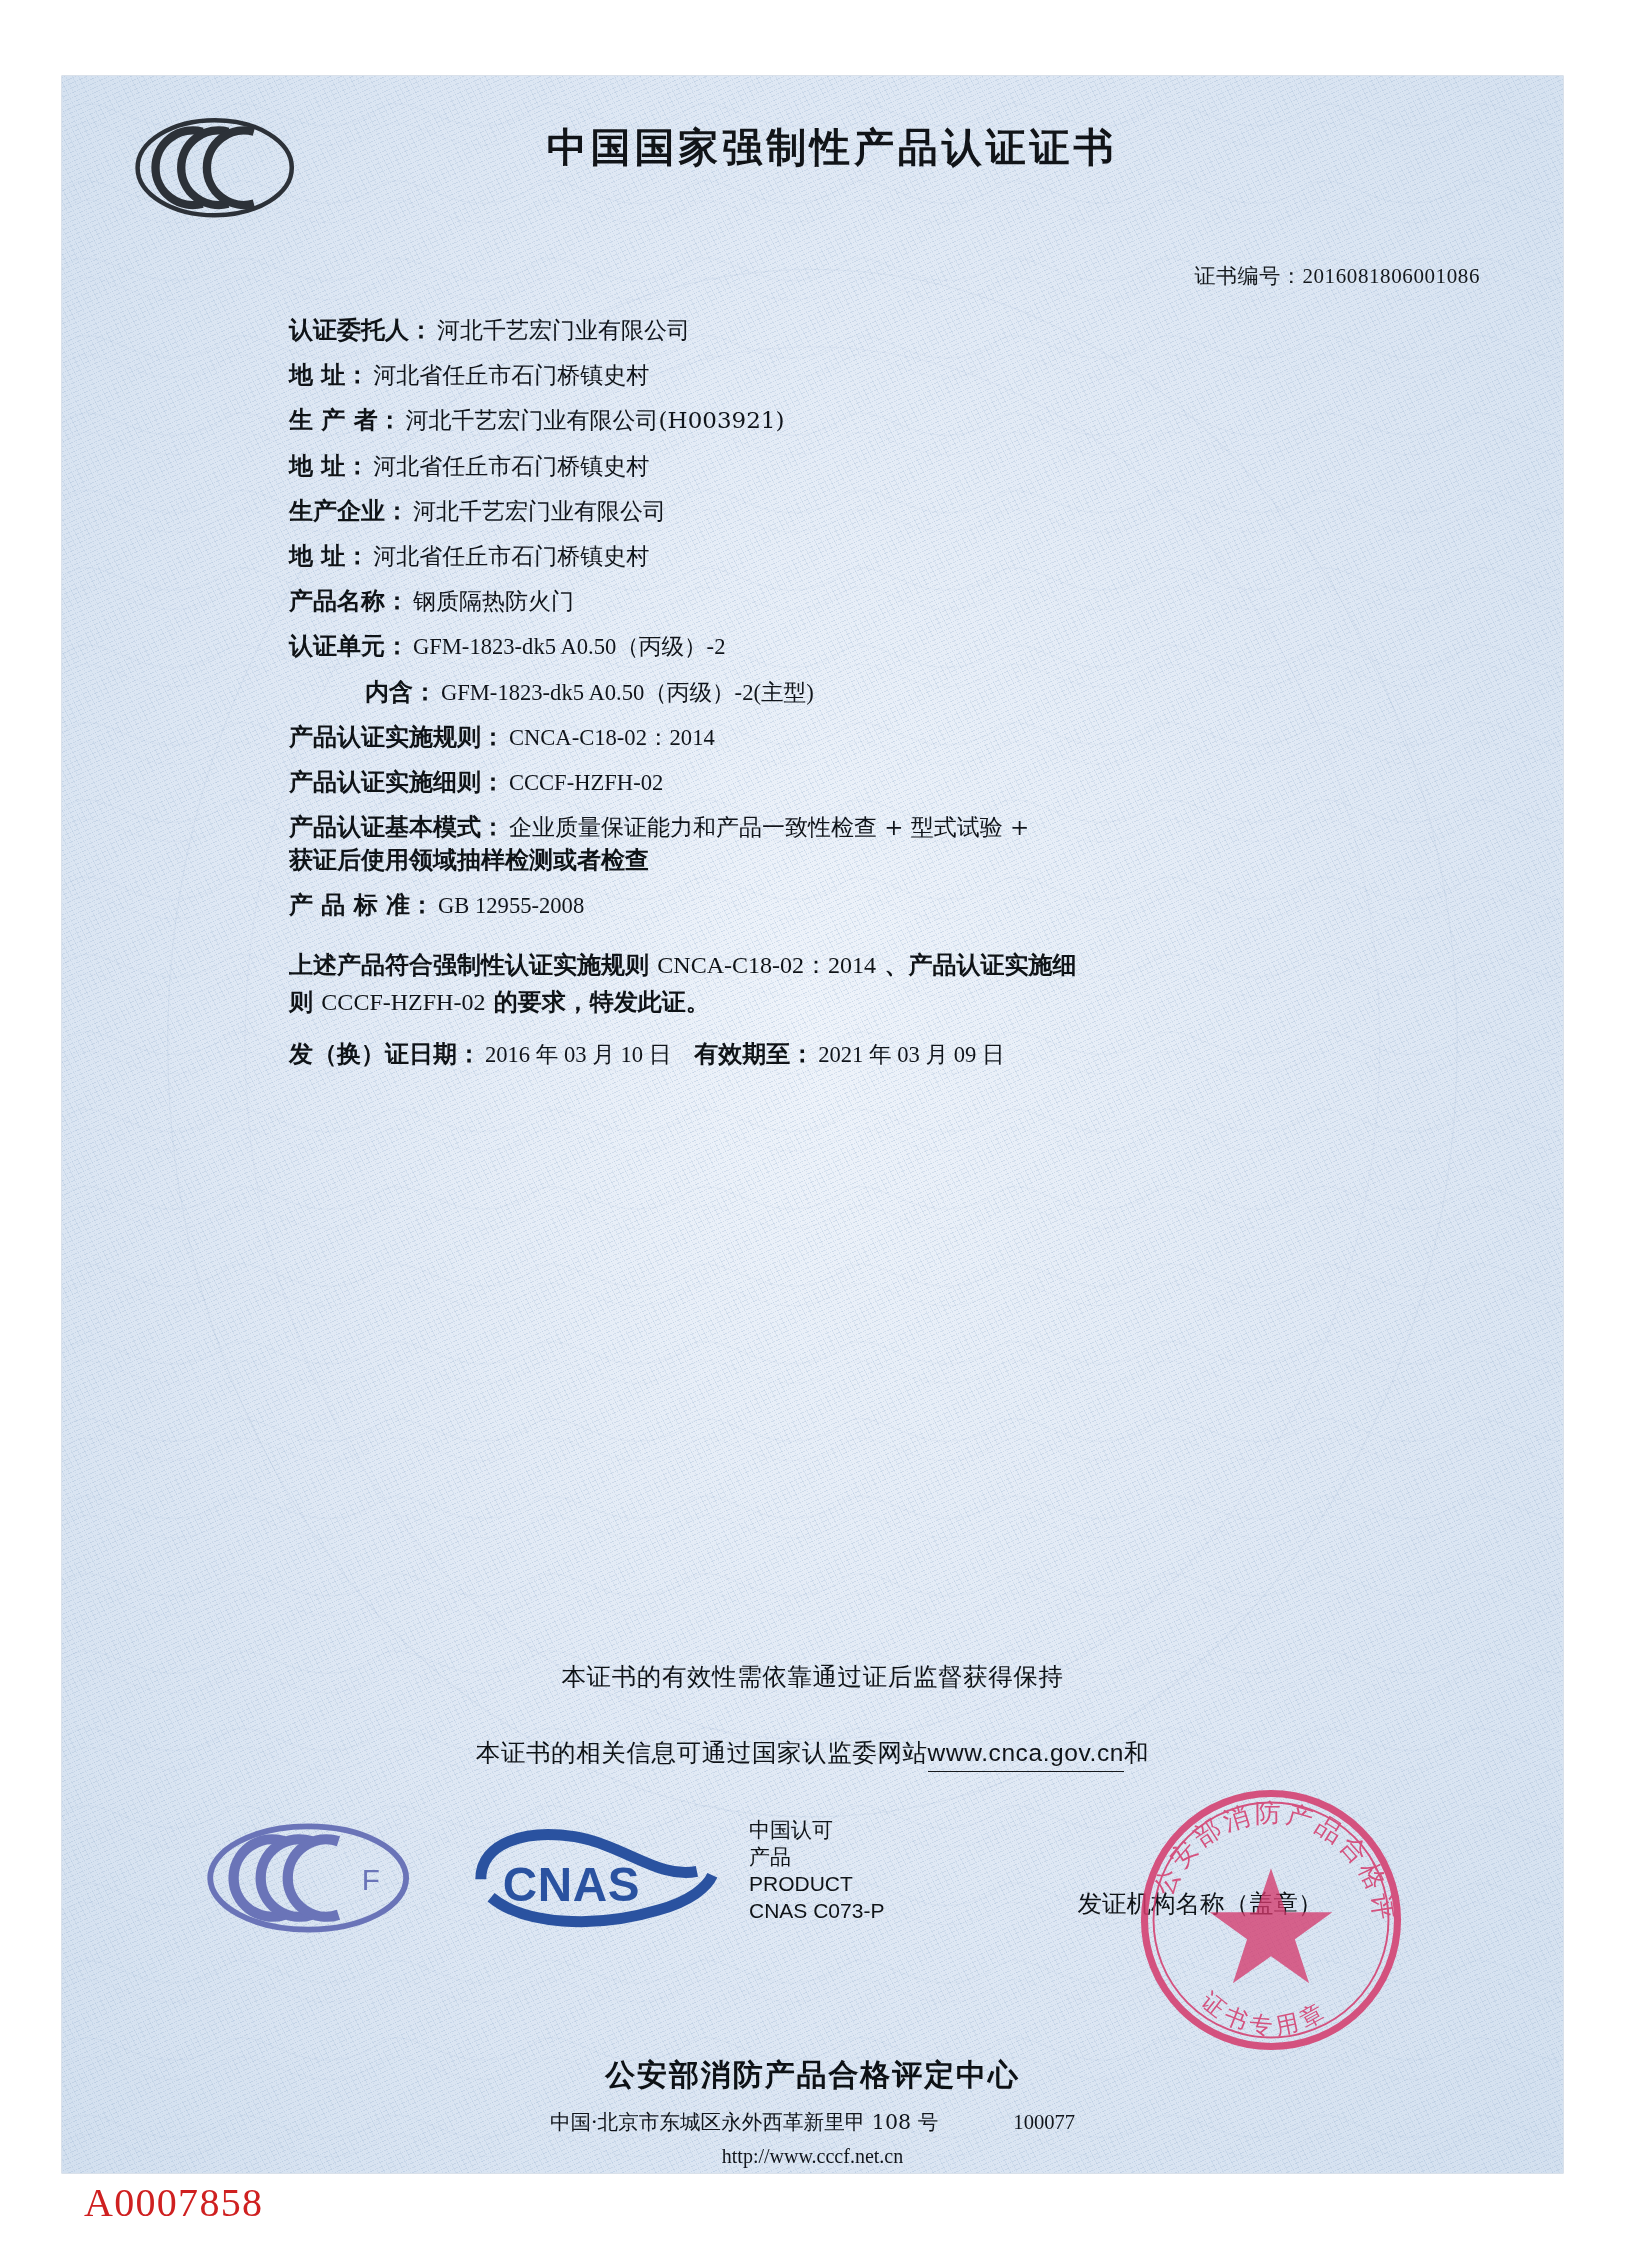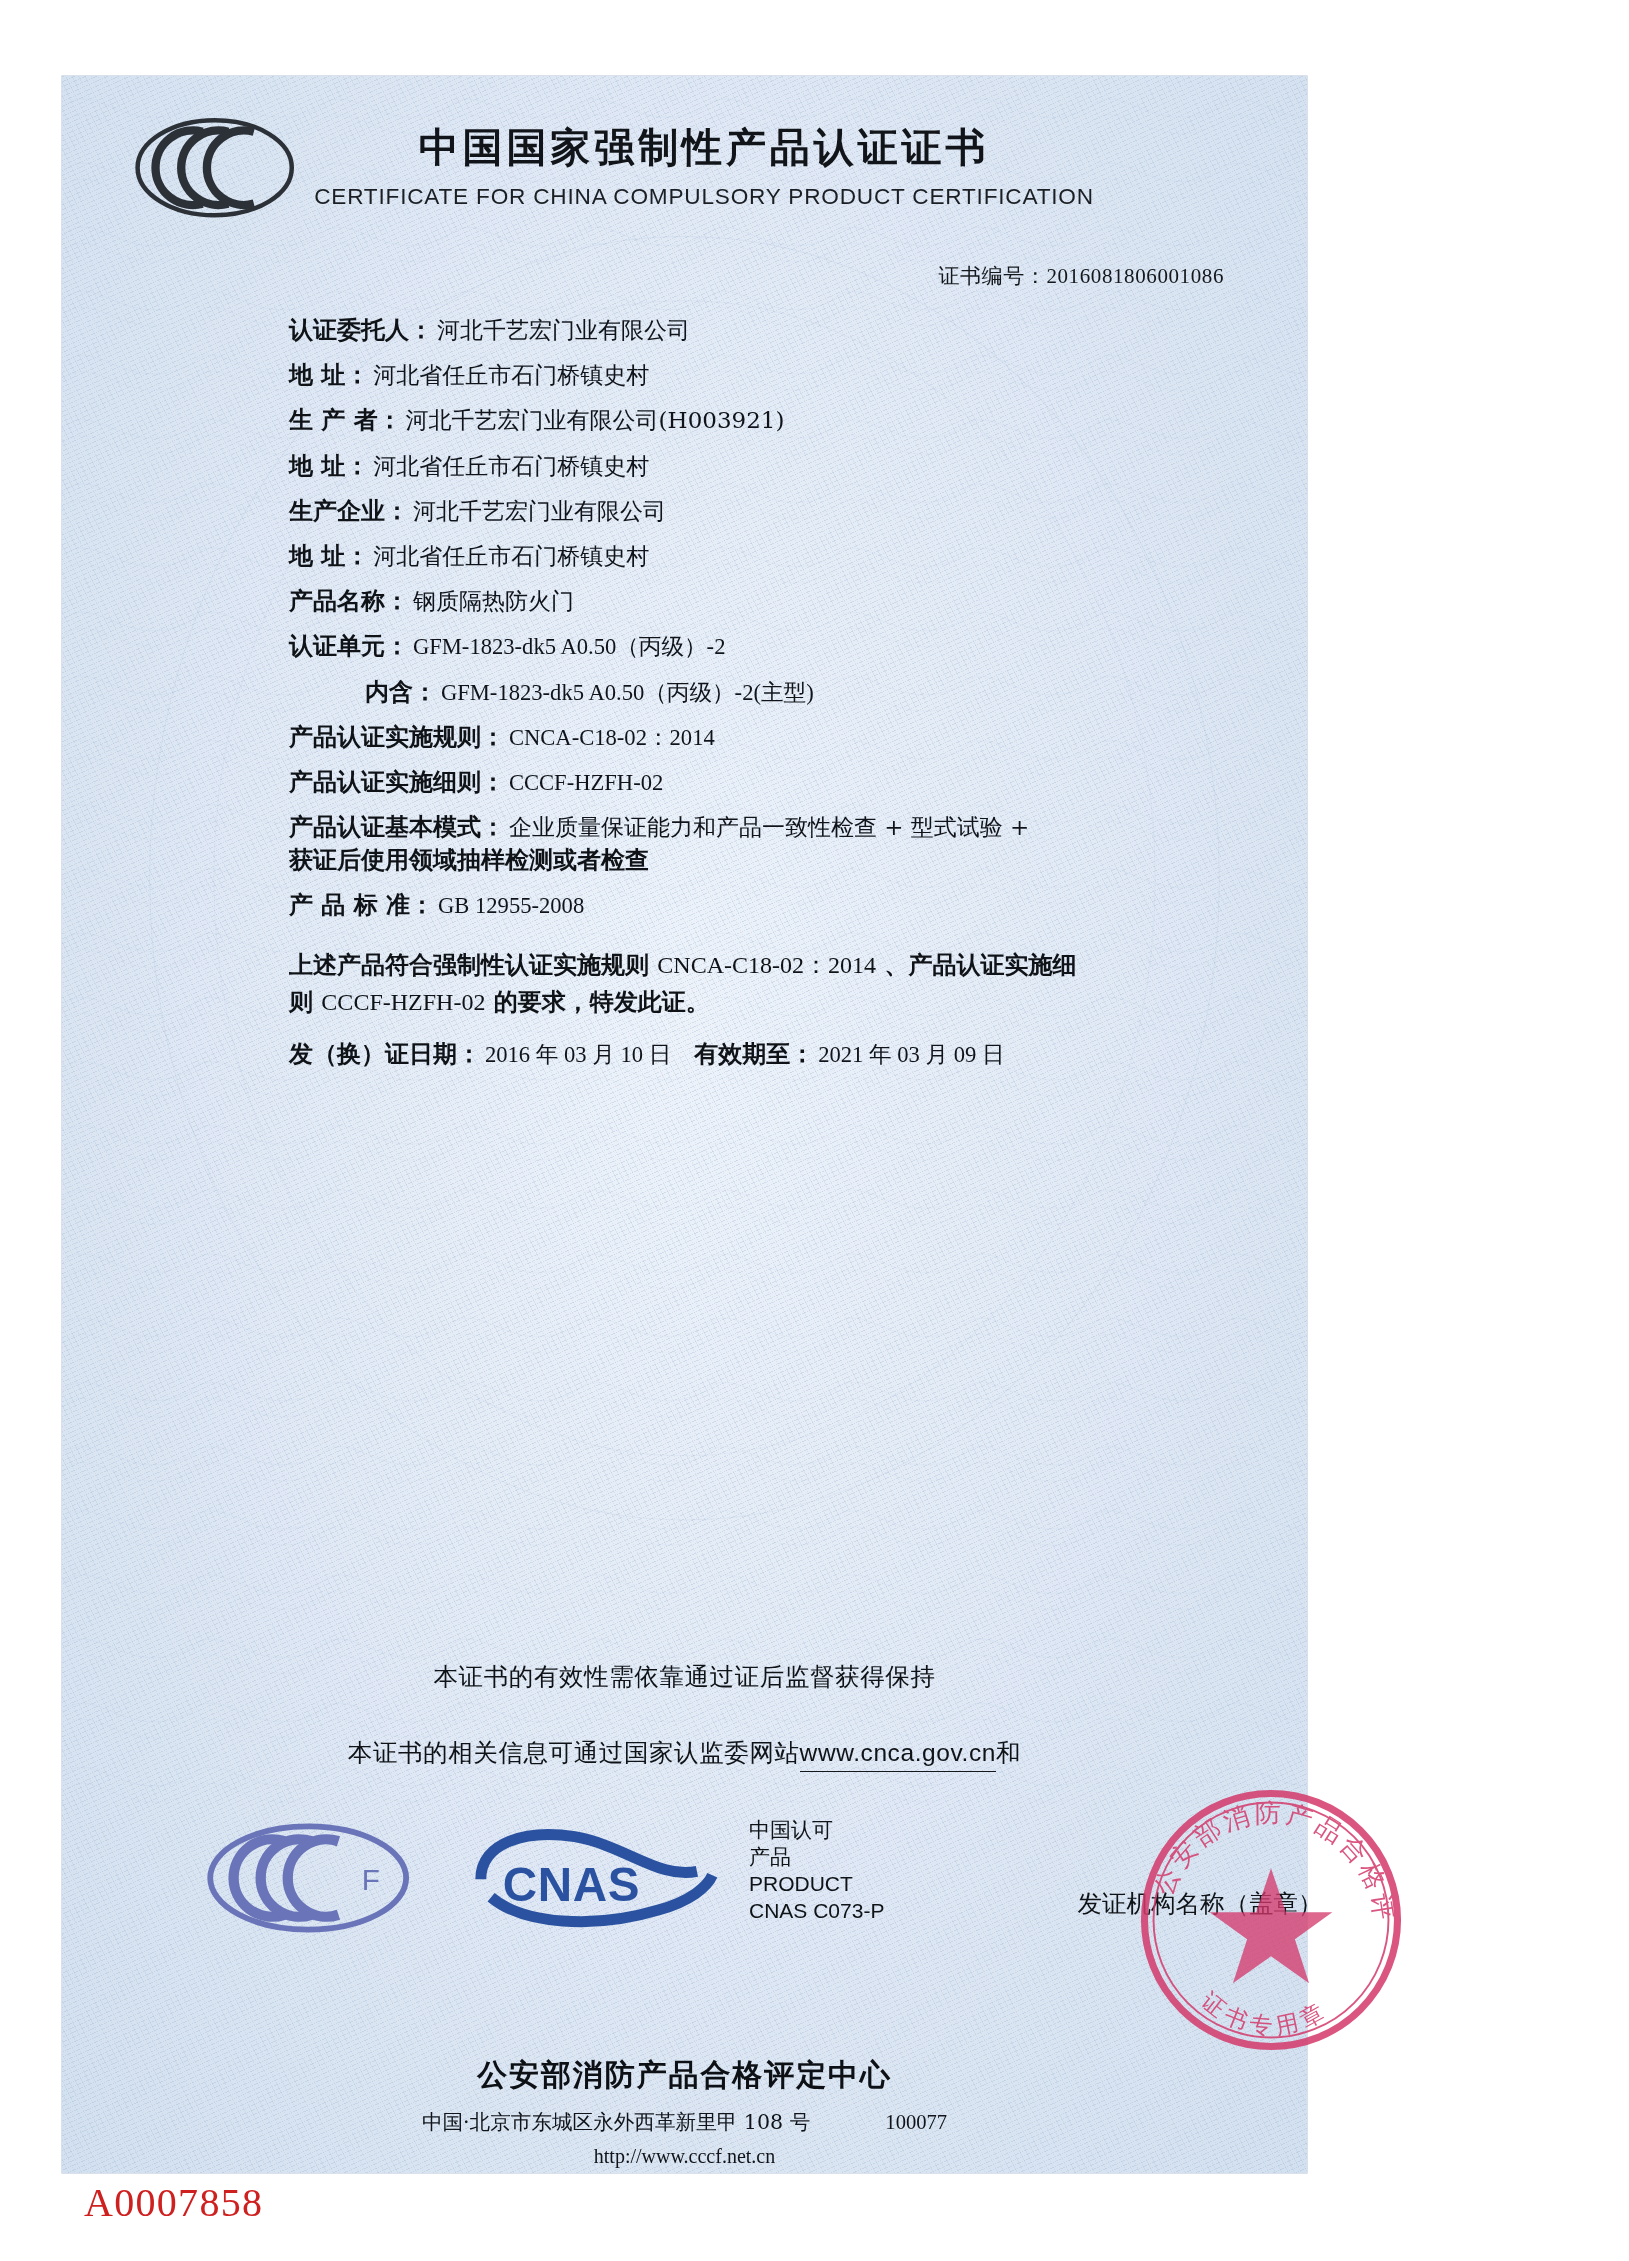--- a/index.html
+++ b/index.html
@@ -13,21 +13,21 @@
     font-family: "Liberation Serif", "DejaVu Serif", serif;
     position: relative;
     overflow: hidden;
   }
 
   
   #certificate {
     position: absolute;
     left: 62px;
     top: 76px;
-    width: 1245px;
+    width: 1501px;
     height: 2097px;
     background:
       repeating-linear-gradient(
         -24deg,
         rgba(150,175,205,0.30) 0px,
         rgba(150,175,205,0.30) 0.6px,
         rgba(255,255,255,0.0) 0.6px,
         rgba(255,255,255,0.0) 4.5px
       ),
       repeating-linear-gradient(
@@ -283,21 +283,20 @@
   <div class="inner">
 
     <svg id="ccc-logo" viewBox="0 0 255 165">
       <ellipse cx="127" cy="82" rx="120" ry="74" fill="none" stroke="#2c3138" stroke-width="7"></ellipse>
       <path d="M108 26 A58 58 0 1 0 108 138" fill="none" stroke="#2c3138" stroke-width="13"></path>
       <path d="M148 26 A58 58 0 1 0 148 138" fill="none" stroke="#2c3138" stroke-width="13"></path>
       <path d="M188 26 A58 58 0 1 0 188 138" fill="none" stroke="#2c3138" stroke-width="13"></path>
     </svg>
 
     <div id="title-zh">中国国家强制性产品认证证书</div>
-    <div id="title-en">CERTIFICATE FOR CHINA COMPULSORY PRODUCT CERTIFICATION</div>
 
     <div id="cert-no">
       <span>证书编号：</span><span>2016081806001086</span>
     </div>
 
     <div id="body-block">
 
       <div class="row row-h">
         <span class="lbl">认证委托人：</span>
         <span class="val cn">河北千艺宏门业有限公司</span>

